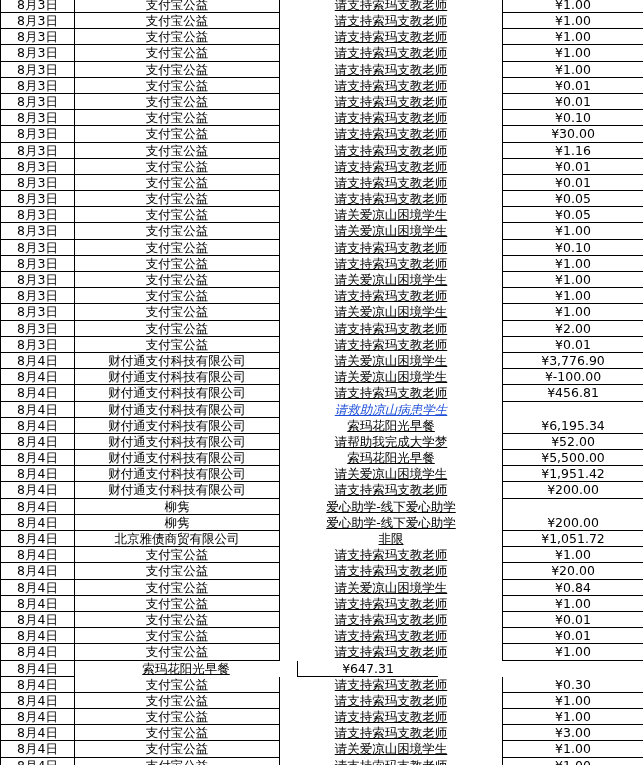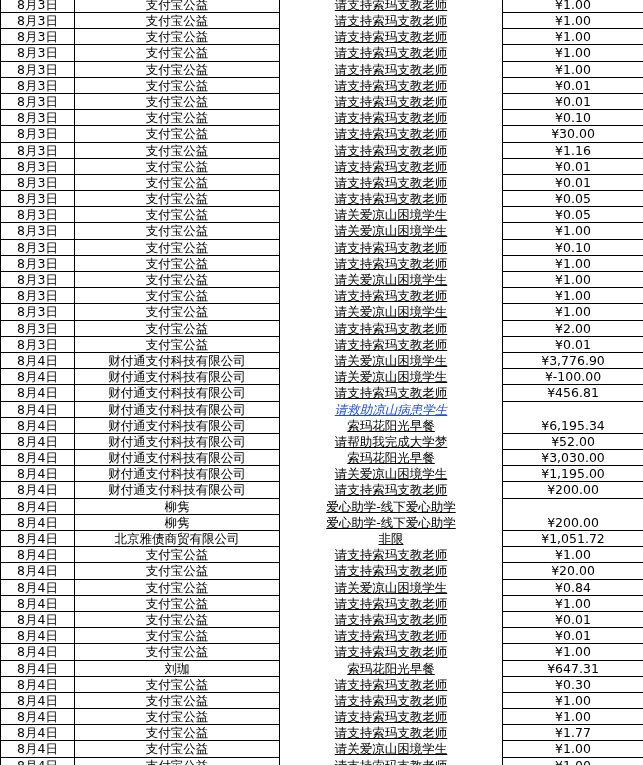--- a/index.html
+++ b/index.html
@@ -191,27 +191,27 @@
     <div class="row">
       <div class="cell date">8月4日</div>
       <div class="cell company">财付通支付科技有限公司</div>
       <div class="cell desc"><span class="desc-link" style="color: rgb(0, 0, 0);">请帮助我完成大学梦</span></div>
       <div class="cell amount">¥52.00</div>
     </div>
     <div class="row">
       <div class="cell date">8月4日</div>
       <div class="cell company">财付通支付科技有限公司</div>
       <div class="cell desc"><span class="desc-link" style="color: rgb(0, 0, 0);">索玛花阳光早餐</span></div>
-      <div class="cell amount">¥3,030.00</div>
-    </div>
-    <div class="row">
-      <div class="cell date">8月4日</div>
-      <div class="cell company">财付通支付科技有限公司</div>
-      <div class="cell desc"><span class="desc-link" style="color: rgb(0, 0, 0);">请关爱凉山困境学生</span></div>
-      <div class="cell amount">¥1,195.00</div>
+      <div class="cell amount">¥5,500.00</div>
+    </div>
+    <div class="row">
+      <div class="cell date">8月4日</div>
+      <div class="cell company">财付通支付科技有限公司</div>
+      <div class="cell desc"><span class="desc-link" style="color: rgb(0, 0, 0);">请关爱凉山困境学生</span></div>
+      <div class="cell amount">¥1,951.42</div>
     </div>
     <div class="row">
       <div class="cell date">8月4日</div>
       <div class="cell company">财付通支付科技有限公司</div>
       <div class="cell desc"><span class="desc-link" style="color: rgb(0, 0, 0);">请支持索玛支教老师</span></div>
       <div class="cell amount">¥200.00</div>
     </div>
     <div class="row">
       <div class="cell date">8月4日</div>
       <div class="cell company">柳隽</div>
@@ -266,21 +266,20 @@
       <div class="cell amount">¥0.01</div>
     </div>
     <div class="row">
       <div class="cell date">8月4日</div>
       <div class="cell company">支付宝公益</div>
       <div class="cell desc"><span class="desc-link" style="color: rgb(0, 0, 0);">请支持索玛支教老师</span></div>
       <div class="cell amount">¥1.00</div>
     </div>
     <div class="row">
       <div class="cell date">8月4日</div>
-      <div class="cell company">刘珈</div>
       <div class="cell desc"><span class="desc-link" style="color: rgb(0, 0, 0);">索玛花阳光早餐</span></div>
       <div class="cell amount">¥647.31</div>
     </div>
     <div class="row">
       <div class="cell date">8月4日</div>
       <div class="cell company">支付宝公益</div>
       <div class="cell desc"><span class="desc-link" style="color: rgb(0, 0, 0);">请支持索玛支教老师</span></div>
       <div class="cell amount">¥0.30</div>
     </div>
     <div class="row">
@@ -292,21 +291,21 @@
     <div class="row">
       <div class="cell date">8月4日</div>
       <div class="cell company">支付宝公益</div>
       <div class="cell desc"><span class="desc-link" style="color: rgb(0, 0, 0);">请支持索玛支教老师</span></div>
       <div class="cell amount">¥1.00</div>
     </div>
     <div class="row">
       <div class="cell date">8月4日</div>
       <div class="cell company">支付宝公益</div>
       <div class="cell desc"><span class="desc-link" style="color: rgb(0, 0, 0);">请支持索玛支教老师</span></div>
-      <div class="cell amount">¥1.77</div>
+      <div class="cell amount">¥3.00</div>
     </div>
     <div class="row">
       <div class="cell date">8月4日</div>
       <div class="cell company">支付宝公益</div>
       <div class="cell desc"><span class="desc-link" style="color: rgb(0, 0, 0);">请关爱凉山困境学生</span></div>
       <div class="cell amount">¥1.00</div>
     </div>
     <div class="row">
       <div class="cell date">8月4日</div>
       <div class="cell company">支付宝公益</div>

